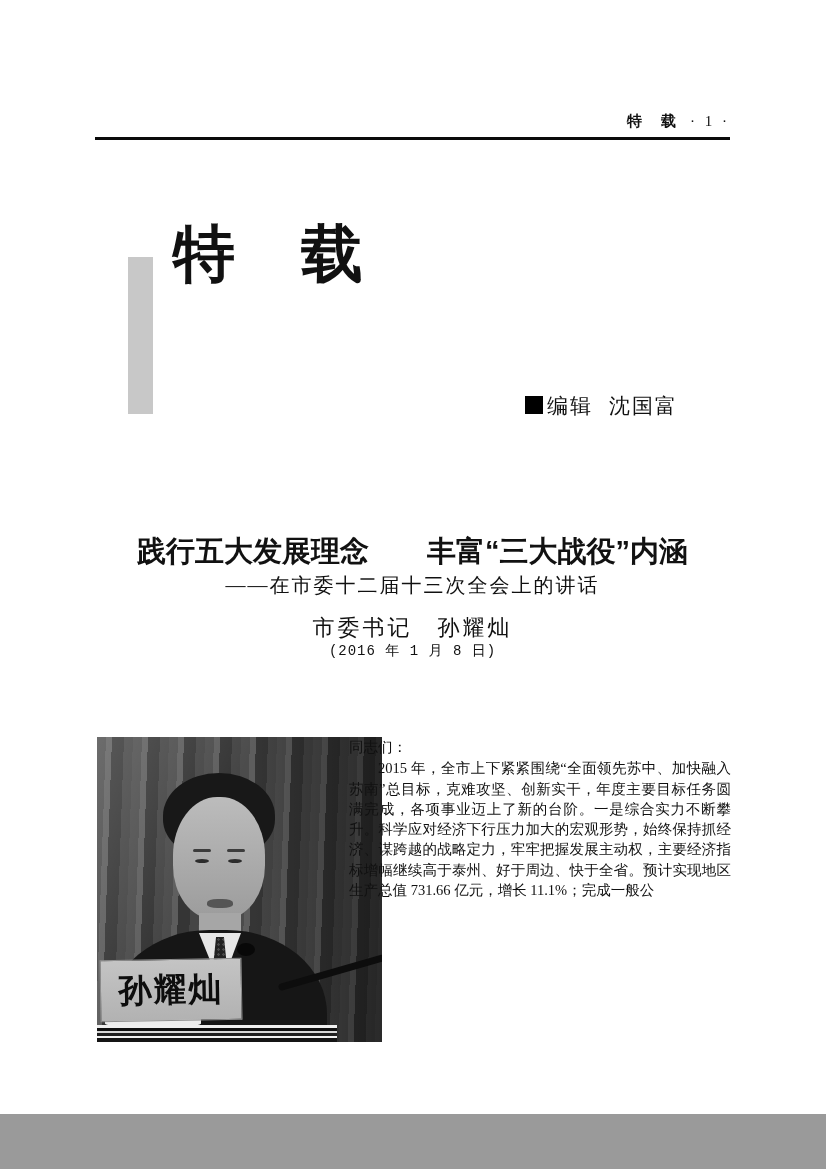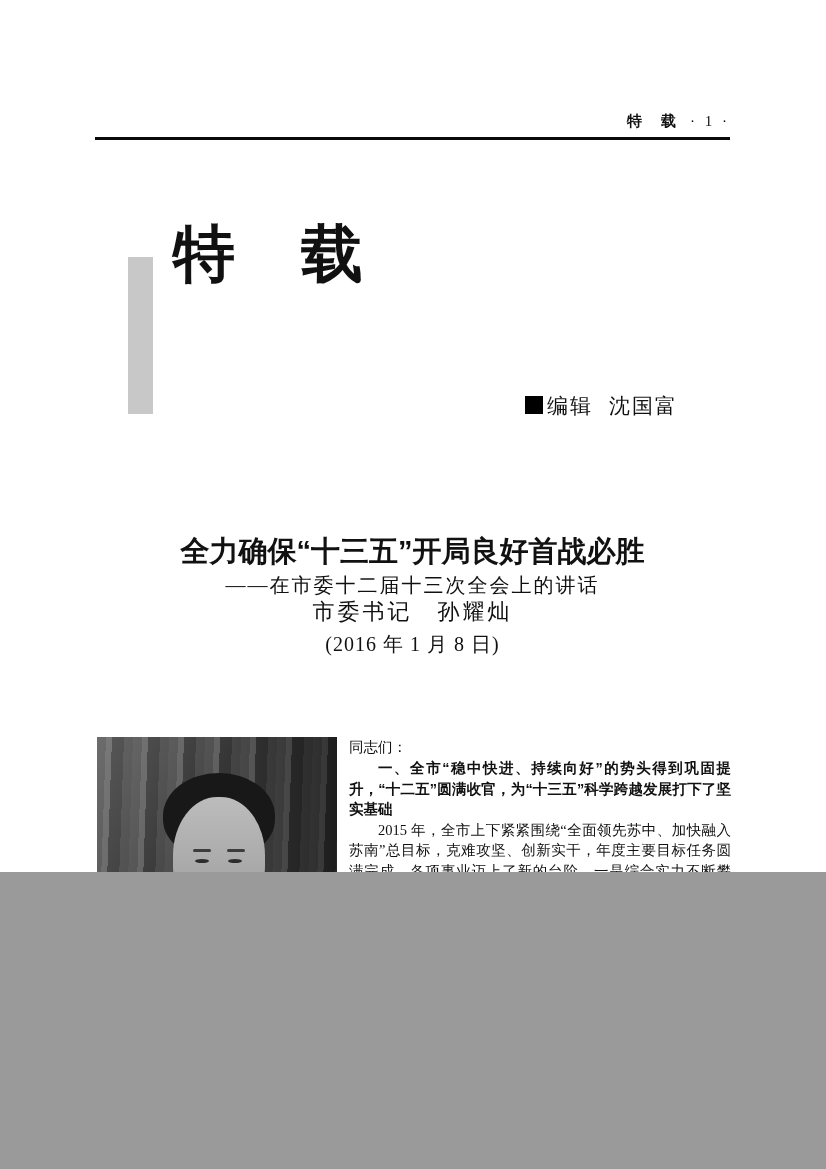--- a/index.html
+++ b/index.html
@@ -1,17 +1,17 @@
 <!DOCTYPE html>
 <html><head>
 <meta charset="utf-8">
 <style>
   html,body{margin:0;padding:0;background:#9a9a9a;}
   .page{
-    position:relative;width:826px;height:872px;background:#ffffff;
+    position:relative;width:826px;height:1114px;background:#ffffff;
     margin:0 auto;overflow:hidden;
     font-family:"Liberation Serif",serif;color:#111;
   }
   
   .running-head{
     position:absolute;top:112px;left:95px;width:635px;
     text-align:right;font-size:15px;font-weight:bold;letter-spacing:1px;
   }
   .running-head .sec{letter-spacing:2px;}
   .running-head .marker{font-weight:normal;margin-left:12px;letter-spacing:3px;}
@@ -24,29 +24,30 @@
   }
   .editor-line{
     position:absolute;left:525px;top:392px;font-size:21px;letter-spacing:2px;
   }
   .editor-line .sq{display:inline-block;width:18px;height:18px;background:#000;margin-right:4px;vertical-align:-1px;}
   .editor-line .ename{margin-left:16px;}
   
   .article-head{position:absolute;left:95px;top:531px;width:635px;text-align:center;}
   .art-title{font-family:"Liberation Sans",sans-serif;font-weight:bold;font-size:29px;line-height:41px;white-space:pre;}
   .art-subtitle{font-size:20px;letter-spacing:2px;line-height:26px;}
-  .art-author{margin-top:0;font-size:22px;letter-spacing:3px;line-height:28px;}
-  .art-date{margin-top:5px;font-size:20px;letter-spacing:1px;}
+  .art-author{margin-top:16px;font-size:22px;letter-spacing:3px;line-height:28px;}
+  .art-date{font-size:14px;letter-spacing:1px;font-family:Liberation Mono, monospace;}
   
   .photo{
     position:absolute;left:97px;top:737px;width:240px;height:305px;overflow:hidden;
     background:
       linear-gradient(115deg, rgba(255,255,255,.18) 0%, rgba(255,255,255,0) 38%),
       linear-gradient(90deg, rgba(0,0,0,0) 55%, rgba(0,0,0,.45) 100%),
       repeating-linear-gradient(92deg,#4c4c4c 0 9px,#5d5d5d 9px 15px,#353535 15px 27px,#454545 27px 36px);
+    padding-left: 45px;
   }
   .photo *{position:absolute;}
   .hair{left:66px;top:36px;width:112px;height:86px;background:#181818;border-radius:50% 50% 46% 46%;}
   .face{left:76px;top:60px;width:92px;height:122px;background:linear-gradient(#bcbcbc,#9c9c9c);border-radius:48% 48% 44% 44%;}
   .brow{width:18px;height:3px;background:#3c3c3c;border-radius:2px;}
   .brow.l{left:96px;top:112px;} .brow.r{left:130px;top:112px;}
   .eye{width:14px;height:4px;background:#2c2c2c;border-radius:50%;}
   .eye.l{left:98px;top:122px;} .eye.r{left:131px;top:122px;}
   .mouth{left:110px;top:162px;width:26px;height:9px;background:#555;border-radius:40%;}
   .neck{left:102px;top:176px;width:42px;height:26px;background:#a6a6a6;}
@@ -82,21 +83,21 @@
   </div>
   <div class="head-rule"></div>
 
   <div class="gray-bar"></div>
   <div class="section-title">特　载</div>
   <div class="editor-line">
     <span class="sq"></span><span>编辑</span><span class="ename">沈国富</span>
   </div>
 
   <div class="article-head">
-    <div class="art-title">全力确保“十三五”开局良好首战必胜</div>
+    <div class="art-title">践行五大发展理念　　丰富“三大战役”内涵</div>
     <div class="art-subtitle">——在市委十二届十三次全会上的讲话</div>
     <div class="art-author">市委书记　孙耀灿</div>
     <div class="art-date">(2016 年 1 月 8 日)</div>
   </div>
 
   <div class="photo">
     <div class="hair"></div>
     <div class="face"></div>
     <div class="brow l"></div>
     <div class="brow r"></div>
@@ -109,17 +110,16 @@
     <div class="tie"></div>
     <div class="mic-boom"></div>
     <div class="mic-head"></div>
     <div class="papers"></div>
     <div class="table-edge"></div>
     <div class="nameplate">孙耀灿</div>
   </div>
 
   <div class="body-col">
     <p class="salutation">同志们：</p>
-    <p class="bold-head">一、全市“稳中快进、持续向好”的势头得到巩固提升，“十二五”圆满收官，为“十三五”科学跨越发展打下了坚实基础</p>
     <p>2015 年，全市上下紧紧围绕“全面领先苏中、加快融入苏南”总目标，克难攻坚、创新实干，年度主要目标任务圆满完成，各项事业迈上了新的台阶。一是综合实力不断攀升。科学应对经济下行压力加大的宏观形势，始终保持抓经济、谋跨越的战略定力，牢牢把握发展主动权，主要经济指标增幅继续高于泰州、好于周边、快于全省。预计实现地区生产总值 731.66 亿元，增长 11.1%；完成一般公</p>
   </div>
 
 </div>
 
 </body></html>

